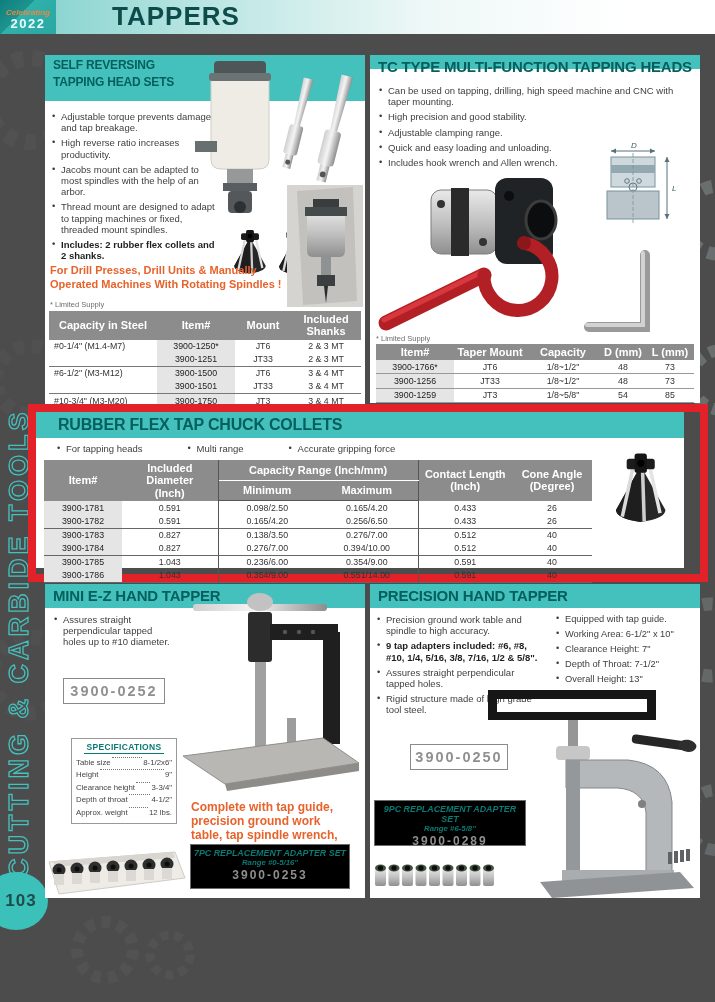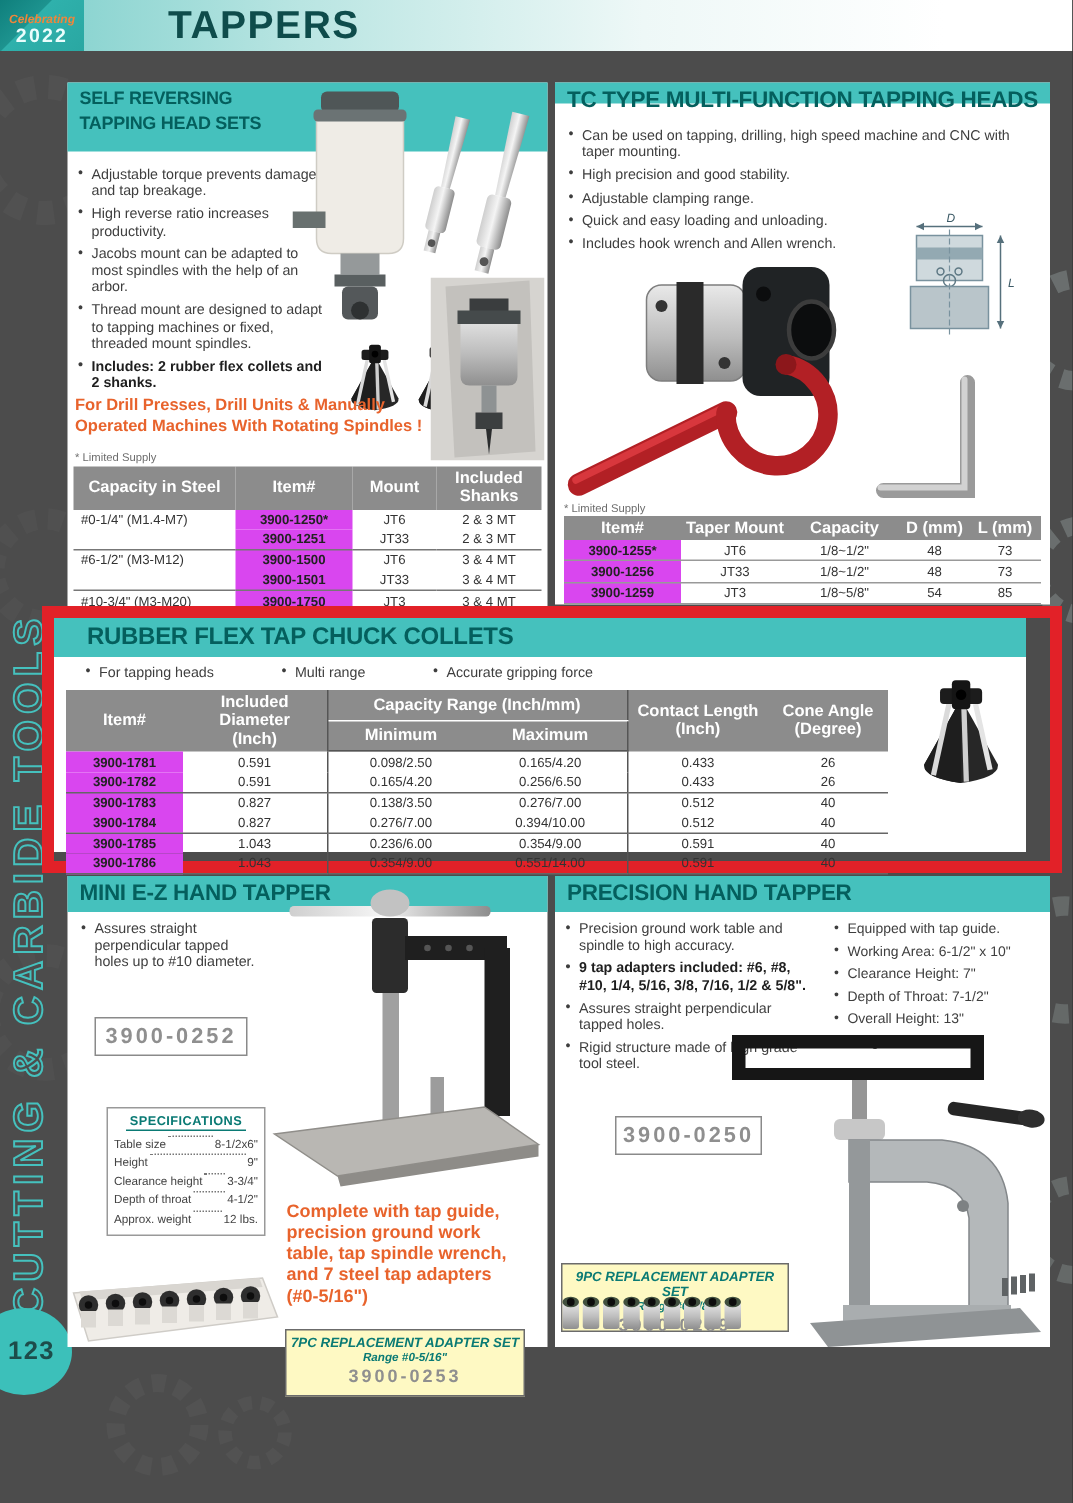--- a/index.html
+++ b/index.html
@@ -36,31 +36,31 @@
   .bullets li{position:relative;padding-left:10px;margin-bottom:4px;line-height:1.18;}
   .bullets li::before{content:"•";position:absolute;left:1px;top:-1px;color:#3e3e3e;}
   .bullets li.b{font-weight:bold;color:#1e1e1e;}
   
   .callout{position:absolute;color:#e8632c;font-weight:bold;}
   .limited{position:absolute;font-size:7.5px;color:#6d6d6d;}
   
   table{border-collapse:collapse;table-layout:fixed;}
   th{background:#8c8c8c;color:#fff;font-size:11px;font-weight:bold;padding:2px 1px;line-height:1.12;text-align:center;margin-left:33px;}
   td{font-size:8.8px;text-align:center;padding:1.5px 1px;color:#333;line-height:1.15;}
-  .t1 td:nth-child(2),.t2 td:first-child,.t3 td:first-child{background:#d946ef;font-weight:bold;color:#222;text-align:center;}
+  .t1 td:nth-child(2),.t2 td:first-child,.t3 td:first-child{background:#e5e5e5;font-weight:normal;color:#222;text-align:center;}
   .t1 td:first-child{text-align:left;padding-left:5px;}
   .t1 tbody tr:nth-child(2) td,.t1 tbody tr:nth-child(4) td,.t1 tbody tr:last-child td{border-bottom:1px solid #777;}
   .t2 tbody tr td{border-bottom:1px solid #999;}
   .t3 thead tr:last-child th{border-bottom:1px solid #555;}
   .t3 tbody tr:nth-child(even) td{border-bottom:1px solid #666;}
   .t3 th.vr,.t3 td:nth-child(2),.t3 td:nth-child(4){border-right:1px solid #555;}
   
   .itembox{position:absolute;border:1.5px solid #8a8a8a;background:#fff;text-align:center;
            color:#8f8f8f;font-weight:bold;letter-spacing:2px;font-size:14.5px;}
-  .adapterbox{position:absolute;border:1.5px solid #6b6b6b;background:#fef9c3;text-align:center;padding-top:3px;box-sizing:border-box;margin-top:42px;}
+  .adapterbox{position:absolute;border:1.5px solid #6b6b6b;background:#000000;text-align:center;padding-top:3px;box-sizing:border-box;}
   .adapterbox .abt{color:#0a7a74;font-style:italic;font-weight:bold;font-size:8.9px;line-height:1.15;}
   .adapterbox .abr{color:#0a7a74;font-style:italic;font-weight:bold;font-size:7.8px;line-height:1.2;}
   .adapterbox .abn{color:#8f8f8f;font-weight:bold;font-size:12px;letter-spacing:2px;line-height:1.25;}
   
   .specbox{position:absolute;border:1px solid #999;background:#fff;padding:3px 4px 4px;box-sizing:border-box;}
   .spec-title{color:#0a7a74;font-weight:bold;font-size:8.5px;text-align:center;
               border-bottom:1.5px solid #0a7a74;margin:0 8px 3px;padding-bottom:1px;letter-spacing:.3px;}
   .spec-row{display:flex;font-size:7.8px;color:#444;line-height:1.6;align-items:flex-start;}
   .spec-fill{flex:1;border-bottom:1px dotted #777;margin:0 1px 2px;}
   .spec-value{white-space:nowrap;}
@@ -129,21 +129,21 @@
   <div class="header">
     <div class="page-title">TAPPERS</div>
     <div class="badge">
       <div class="badge-l1">Celebrating</div>
       <div class="badge-l2">2022</div>
     </div>
   </div>
 
   <div class="side-text">CUTTING &amp; CARBIDE TOOLS</div>
   <div class="pagenum">
-      <span>123</span>
+      <span>103</span>
     </div>
 
   <div class="panel" style="left:45px;top:55px;width:320px;height:349px">
     <div class="band" style="height:46px">
       <div class="t1">SELF REVERSING</div>
       <div class="t1">TAPPING HEAD SETS</div>
     </div>
 
     <svg class="photo" style="left:150px;top:2px" width="90" height="185" viewBox="0 0 90 185">
       <rect x="19" y="4" width="52" height="14" rx="4" fill="#4f5657"></rect>
@@ -319,21 +319,21 @@
         <tr>
           <th>Item#</th>
           <th>Taper Mount</th>
           <th>Capacity</th>
           <th>D (mm)</th>
           <th>L (mm)</th>
         </tr>
       </thead>
       <tbody>
           <tr>
-            <td>3900-1255*</td>
+            <td>3900-1766*</td>
             <td>JT6</td>
             <td>1/8~1/2"</td>
             <td>48</td>
             <td>73</td>
           </tr>
           <tr>
             <td>3900-1256</td>
             <td>JT33</td>
             <td>1/8~1/2"</td>
             <td>48</td>

